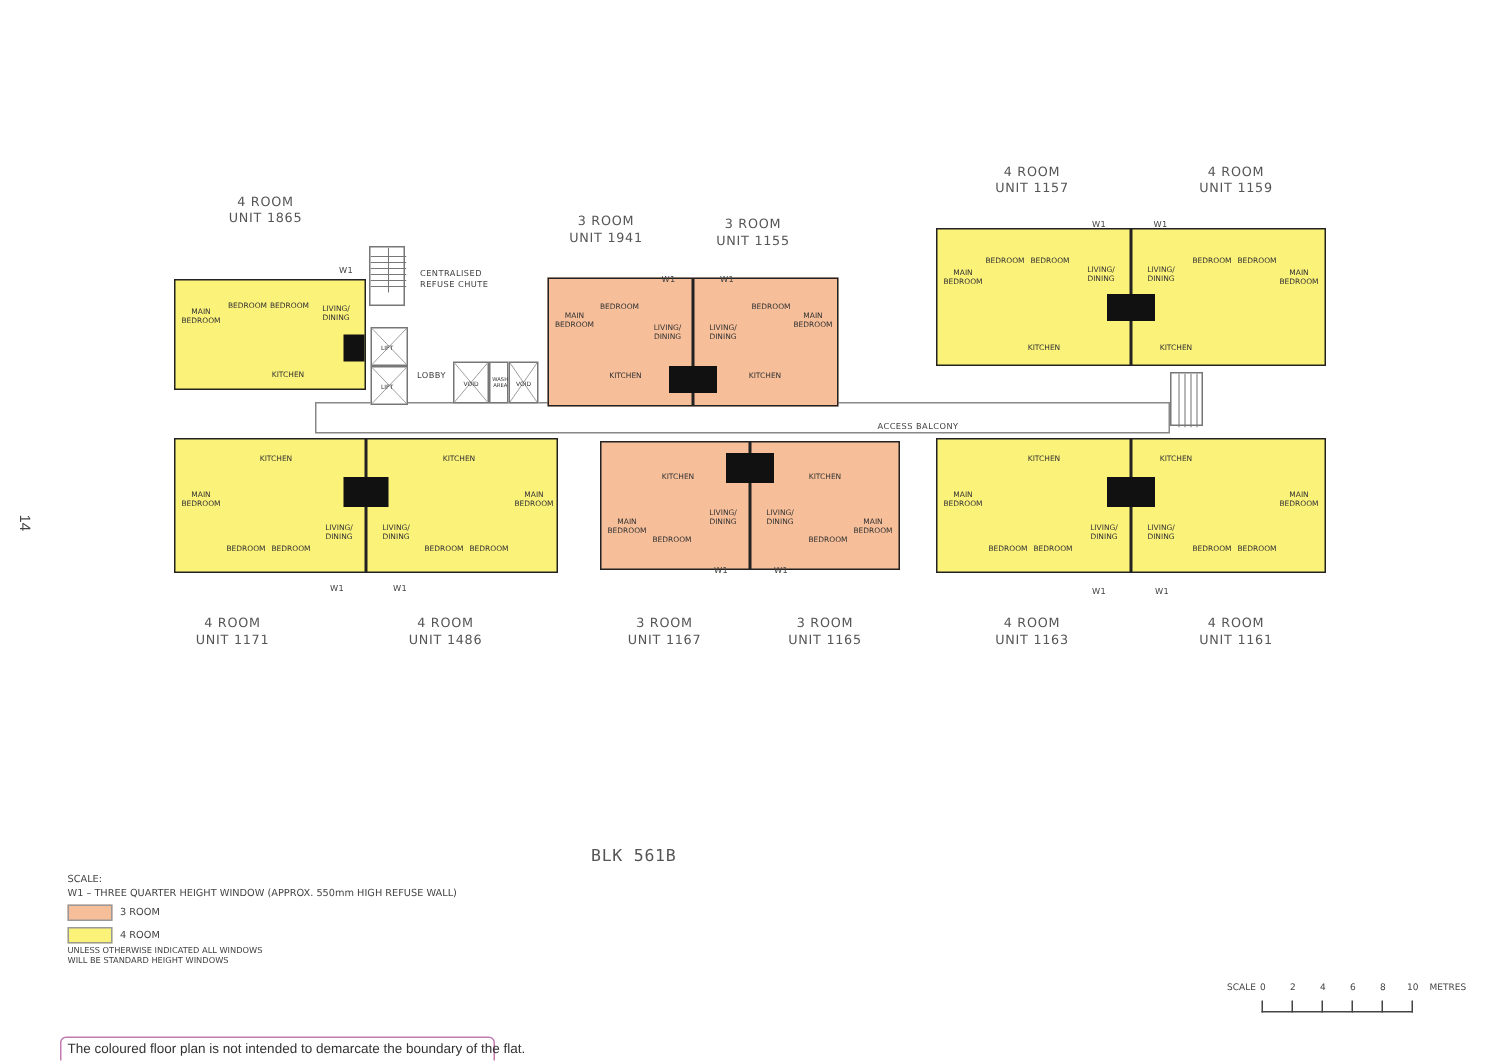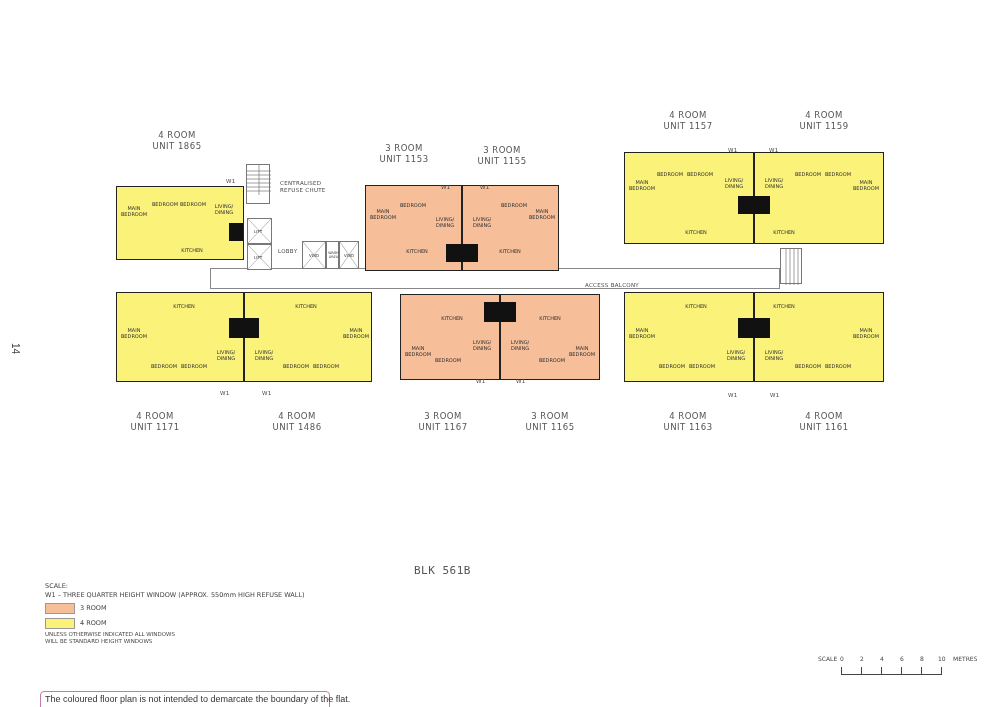--- a/index.html
+++ b/index.html
@@ -11,37 +11,37 @@
   .y4 { background:#fbf27a; }
   .o3 { background:#f6be99; }
   .wall { position:absolute; background:#111; }
   .thin { position:absolute; border:1px solid #777; box-sizing:border-box; background:#fff; }
   .void { position:absolute; border:1px solid #777; box-sizing:border-box; background:#fff; overflow:hidden; }
   .void svg { position:absolute; left:0; top:0; width:100%; height:100%; }
   .page-num { position:absolute; left:10px; top:343px; transform:rotate(90deg); font-size:10px; color:#444; }
   .legend { position:absolute; left:45px; top:582px; font-family:"DejaVu Sans", sans-serif; font-size:6.5px; color:#444; line-height:9px; }
   .swatch { display:inline-block; width:28px; height:9px; vertical-align:middle; border:1px solid #999; margin-right:5px; }
   .note { position:absolute; left:40px; top:691px; width:290px; height:20px; border:1px solid #c27ab0; border-radius:4px; font-size:9px; line-height:14px; color:#333; padding-left:4px; box-sizing:border-box; white-space:nowrap; }
-  .title { position:absolute; left:414px; top:564px; font-family:"DejaVu Sans Mono", monospace; font-size:11px; line-height:14px; color:#555; letter-spacing:0.5px; }
+  .title { position:absolute; left:394px; top:564px; font-family:"DejaVu Sans Mono", monospace; font-size:11px; line-height:14px; color:#555; letter-spacing:0.5px; }
   .scale { position:absolute; left:818px; top:655px; font-family:"DejaVu Sans", sans-serif; font-size:6px; color:#444; }
   .tick { position:absolute; top:12px; width:1px; height:8px; background:#444; }
   .balcony { position:absolute; border:1px solid #888; box-sizing:border-box; }
 </style>
 </head>
 <body>
 
 <div class="page-num">14</div>
 
 <div class="unit-label" style="left:137px;top:130px;">
     <div>4 ROOM</div>
     <div>UNIT 1865</div>
   </div>
 <div class="unit-label" style="left:364px;top:143px;">
     <div>3 ROOM</div>
-    <div>UNIT 1153</div>
+    <div>UNIT 1941</div>
   </div>
 <div class="unit-label" style="left:462px;top:145px;">
     <div>3 ROOM</div>
     <div>UNIT 1155</div>
   </div>
 <div class="unit-label" style="left:648px;top:110px;">
     <div>4 ROOM</div>
     <div>UNIT 1157</div>
   </div>
 <div class="unit-label" style="left:784px;top:110px;">

